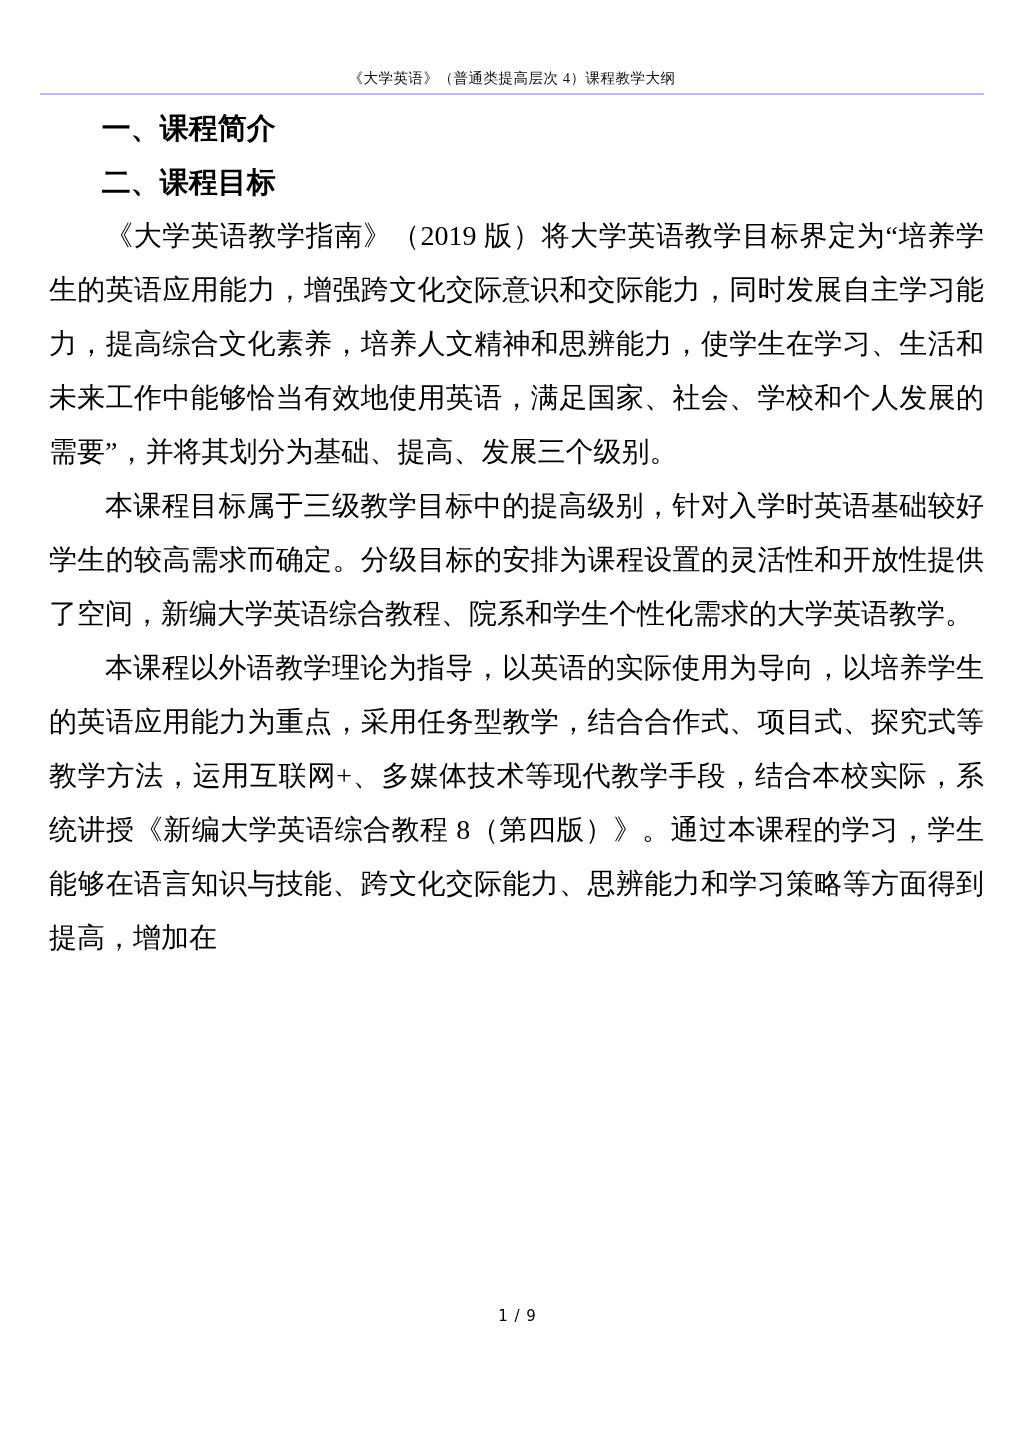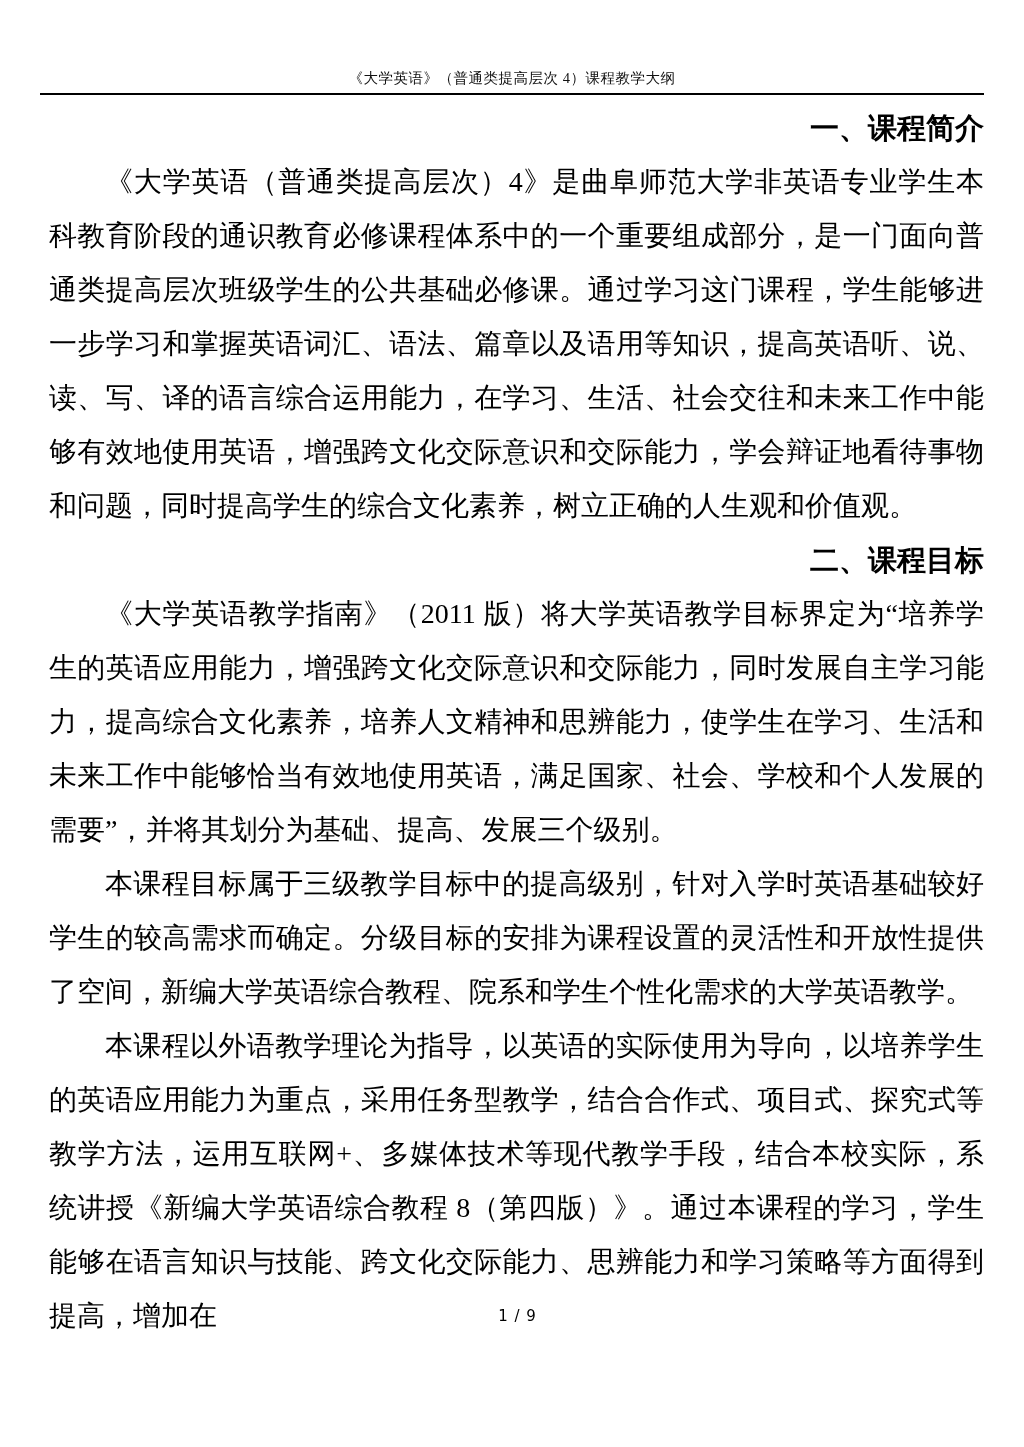--- a/index.html
+++ b/index.html
@@ -14,21 +14,21 @@
     background: #ffffff;
     overflow: hidden;
     font-family: "Liberation Serif", "DejaVu Serif", serif;
     color: #000000;
   }
   .page-header {
     position: absolute;
     left: 40px;
     right: 40px;
     top: 68px;
-    border-bottom: 2px solid #000000;
+    border-bottom: 2px solid #c4b5fd;
     padding-bottom: 5px;
     text-align: center;
   }
   .page-header .header-title {
     font-size: 14.5px;
     line-height: 20px;
     color: #111111;
     letter-spacing: 0.5px;
   }
   .doc-content {
@@ -39,21 +39,20 @@
   }
   .section-heading {
     margin: 0;
     font-family: "Liberation Sans", "DejaVu Sans", sans-serif;
     font-weight: bold;
     font-size: 29px;
     line-height: 54px;
     text-indent: 1.82em;
     color: #000000;
     white-space: nowrap;
-    text-align: right;
   }
   .doc-paragraph {
     margin: 0;
     font-size: 28px;
     line-height: 54px;
     text-align: justify;
     text-indent: 2em;
     color: #000000;
   }
   .page-footer {
@@ -77,25 +76,24 @@
 <div class="page">
 
   <div class="page-header">
     <div class="header-title">《大学英语》（普通类提高层次 4）课程教学大纲</div>
   </div>
 
   <div class="doc-content">
 
     <h2 class="section-heading">一、课程简介</h2>
 
-    <p class="doc-paragraph">《大学英语（普通类提高层次）4》是曲阜师范大学非英语专业学生本科教育阶段的通识教育必修课程体系中的一个重要组成部分，是一门面向普通类提高层次班级学生的公共基础必修课。通过学习这门课程，学生能够进一步学习和掌握英语词汇、语法、篇章以及语用等知识，提高英语听、说、读、写、译的语言综合运用能力，在学习、生活、社会交往和未来工作中能够有效地使用英语，增强跨文化交际意识和交际能力，学会辩证地看待事物和问题，同时提高学生的综合文化素养，树立正确的人生观和价值观。</p>
 
     <h2 class="section-heading">二、课程目标</h2>
 
-    <p class="doc-paragraph">《大学英语教学指南》（2011 版）将大学英语教学目标界定为“培养学生的英语应用能力，增强跨文化交际意识和交际能力，同时发展自主学习能力，提高综合文化素养，培养人文精神和思辨能力，使学生在学习、生活和未来工作中能够恰当有效地使用英语，满足国家、社会、学校和个人发展的需要”，并将其划分为基础、提高、发展三个级别。</p>
+    <p class="doc-paragraph">《大学英语教学指南》（2019 版）将大学英语教学目标界定为“培养学生的英语应用能力，增强跨文化交际意识和交际能力，同时发展自主学习能力，提高综合文化素养，培养人文精神和思辨能力，使学生在学习、生活和未来工作中能够恰当有效地使用英语，满足国家、社会、学校和个人发展的需要”，并将其划分为基础、提高、发展三个级别。</p>
 
     <p class="doc-paragraph">本课程目标属于三级教学目标中的提高级别，针对入学时英语基础较好学生的较高需求而确定。分级目标的安排为课程设置的灵活性和开放性提供了空间，新编大学英语综合教程、院系和学生个性化需求的大学英语教学。</p>
 
     <p class="doc-paragraph">本课程以外语教学理论为指导，以英语的实际使用为导向，以培养学生的英语应用能力为重点，采用任务型教学，结合合作式、项目式、探究式等教学方法，运用互联网+、多媒体技术等现代教学手段，结合本校实际，系统讲授《新编大学英语综合教程 8（第四版）》。通过本课程的学习，学生能够在语言知识与技能、跨文化交际能力、思辨能力和学习策略等方面得到提高，增加在</p>
 
   </div>
 
   <div class="page-footer">
     <span class="footer-page-indicator">1 / 9</span>
   </div>

